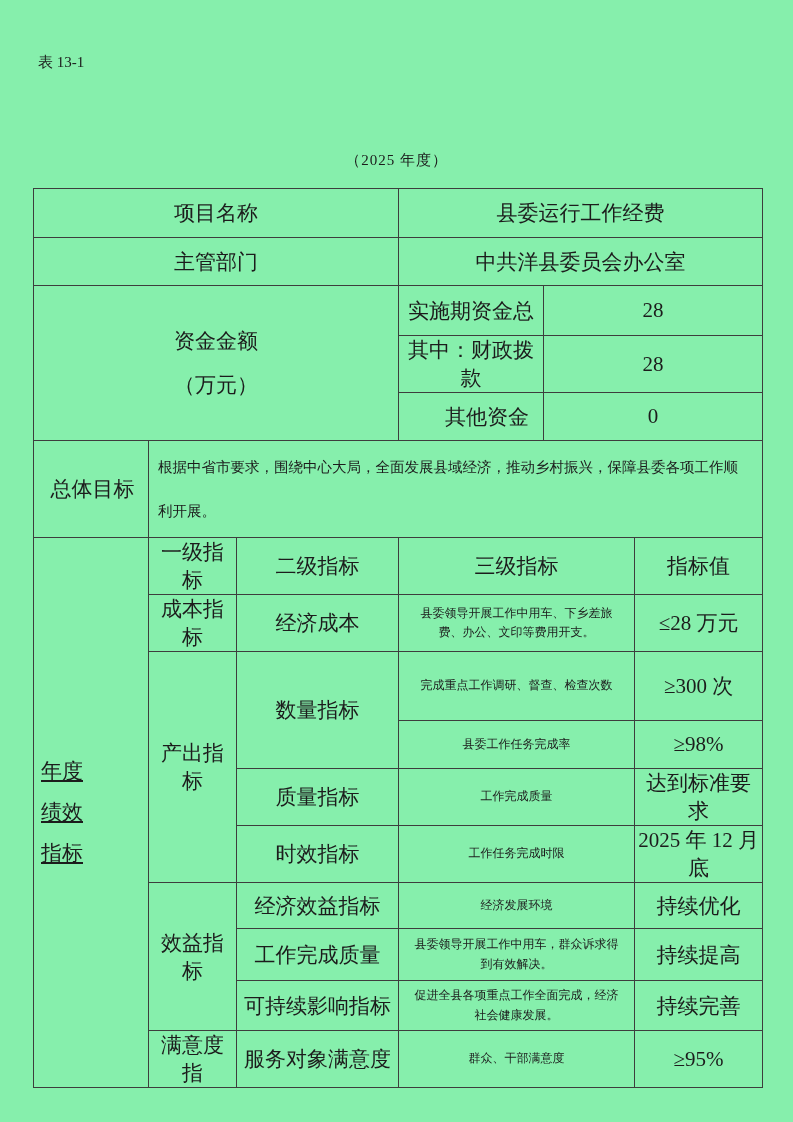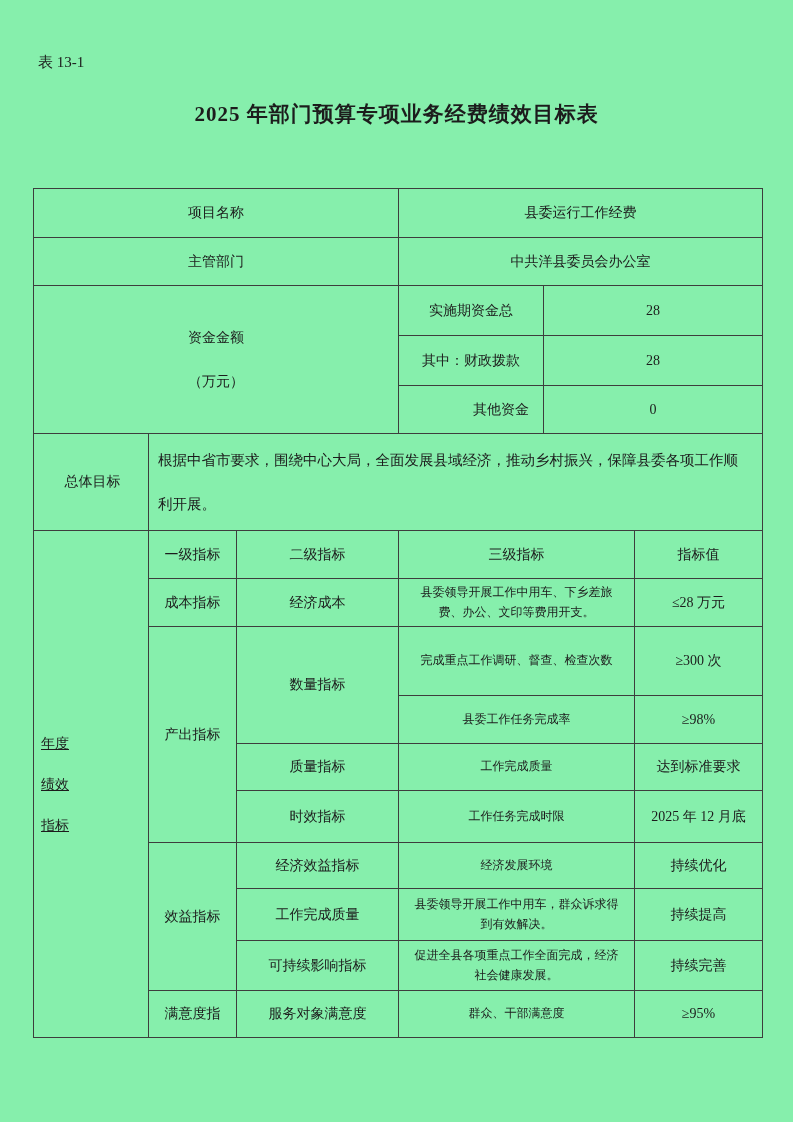--- a/index.html
+++ b/index.html
@@ -43,21 +43,21 @@
     top: 188px;
     left: 33px;
     width: 729px;
     border-collapse: collapse;
     table-layout: fixed;
   }
   table.main-table td {
     border: 1px solid #3d3d3d;
     text-align: center;
     vertical-align: middle;
-    font-size: 14px;
+    font-size: 21px;
     padding: 0 2px;
     overflow: hidden;
   }
   .blk { display: block; }
   
   .r-a { height: 49px; } .r-b { height: 48px; }
   .r-c { height: 50px; } .r-d { height: 50px; } .r-e { height: 48px; }
   .r-f { height: 97px; } .r-g { height: 48px; } .r-h { height: 48px; }
   .r-i { height: 69px; } .r-j { height: 48px; } .r-k { height: 47px; }
   .r-l { height: 52px; } .r-m { height: 46px; } .r-n { height: 52px; }
@@ -83,21 +83,21 @@
     line-height: 1.6;
     padding: 3px 12px !important;
   }
 </style>
 </head>
 <body>
 
 <div class="page">
 
   <div class="doc-label">表 13-1</div>
-  <h1 class="title">2025 年部门预算专项业务经费绩效目标表</h1>
+  <div class="subtitle">（2025 年度）</div>
 
   <table class="main-table">
     <colgroup>
       <col style="width:115px">
         <col style="width:88px">
         <col style="width:162px">
       <col style="width:145px">
         <col style="width:91px">
         <col style="width:128px">
     </colgroup>

